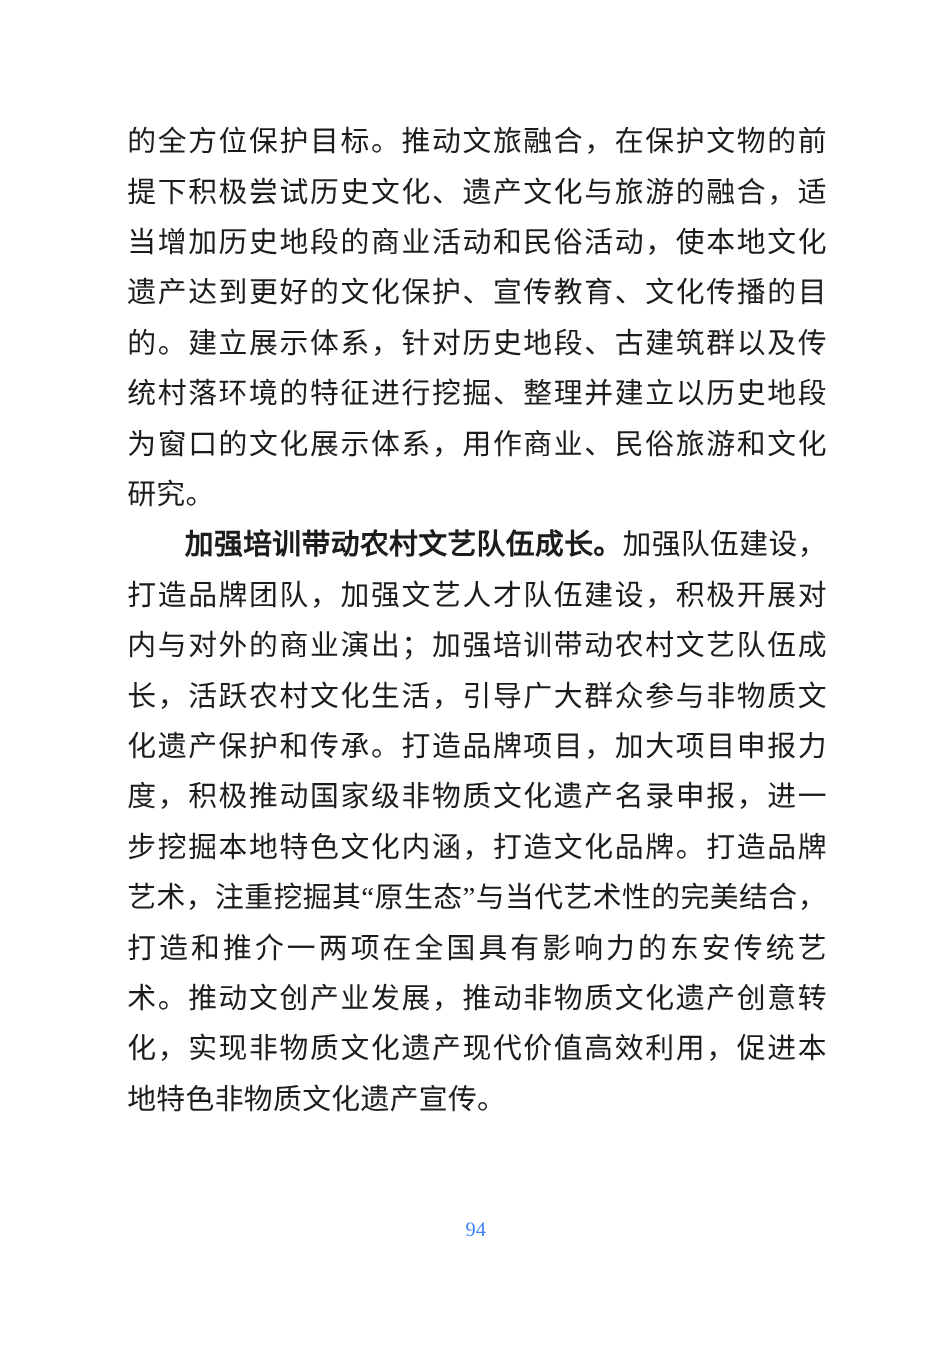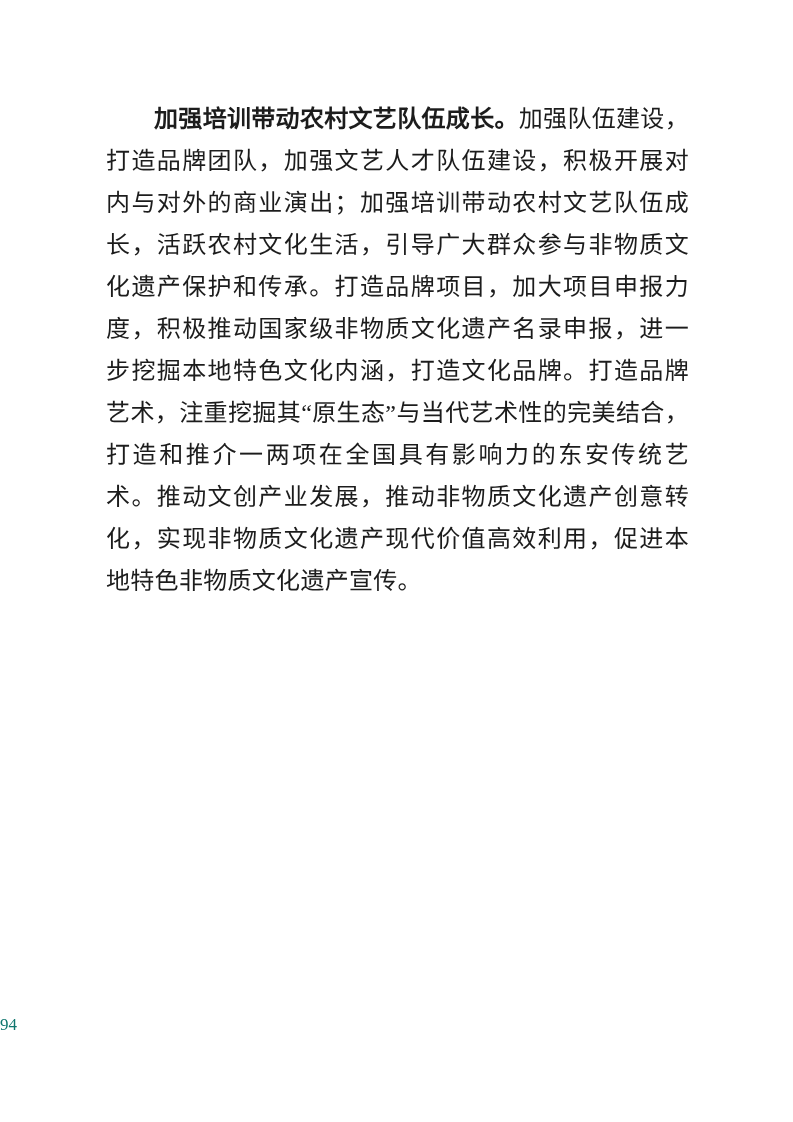--- a/index.html
+++ b/index.html
@@ -36,28 +36,30 @@
     text-indent: 2em;
   }
   .lead-bold {
     font-weight: bold;
   }
   .footer {
     position: absolute;
     top: 1014px;
     left: 0;
     width: 100%;
+    text-align: center;
     font-size: 17px;
     line-height: 22px;
-    color: #0f766e;
+    color: #3b82f6;
   }
 </style>
 </head>
 <body>
 
 <div class="page">
   <div class="content">
+    <p class="body-para">的全方位保护目标。推动文旅融合，在保护文物的前提下积极尝试历史文化、遗产文化与旅游的融合，适当增加历史地段的商业活动和民俗活动，使本地文化遗产达到更好的文化保护、宣传教育、文化传播的目的。建立展示体系，针对历史地段、古建筑群以及传统村落环境的特征进行挖掘、整理并建立以历史地段为窗口的文化展示体系，用作商业、民俗旅游和文化研究。</p>
     <p class="body-para indented"><span class="lead-bold">加强培训带动农村文艺队伍成长。</span><span>加强队伍建设，打造品牌团队，加强文艺人才队伍建设，积极开展对内与对外的商业演出；加强培训带动农村文艺队伍成长，活跃农村文化生活，引导广大群众参与非物质文化遗产保护和传承。打造品牌项目，加大项目申报力度，积极推动国家级非物质文化遗产名录申报，进一步挖掘本地特色文化内涵，打造文化品牌。打造品牌艺术，注重挖掘其“原生态”与当代艺术性的完美结合，打造和推介一两项在全国具有影响力的东安传统艺术。推动文创产业发展，推动非物质文化遗产创意转化，实现非物质文化遗产现代价值高效利用，促进本地特色非物质文化遗产宣传。</span></p>
   </div>
   <div class="footer">
     <span>94</span>
   </div>
 </div>
 
 </body></html>

